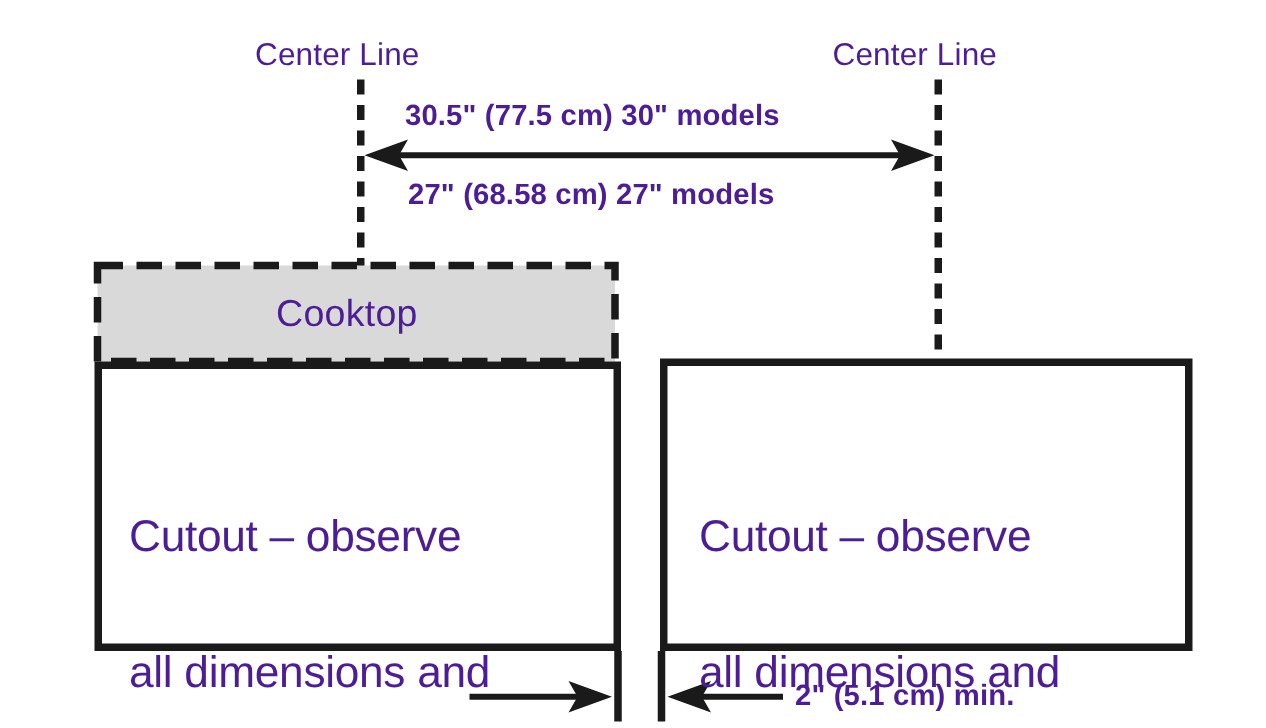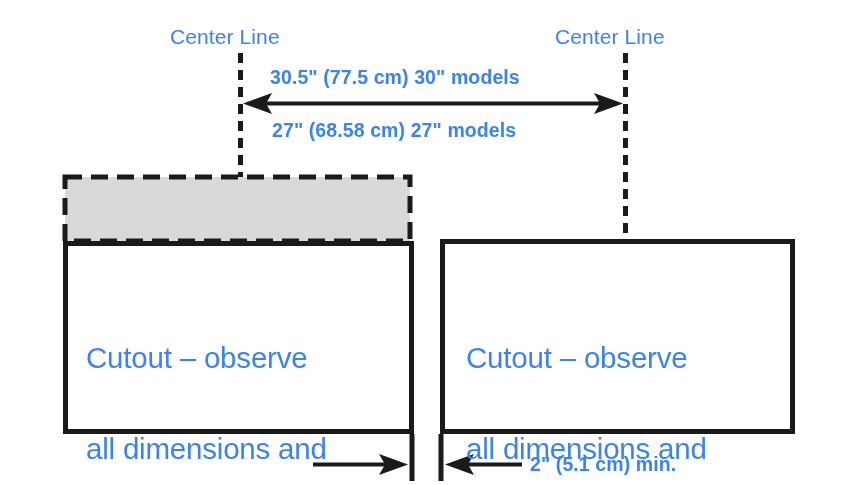--- a/index.html
+++ b/index.html
@@ -21,21 +21,21 @@
   #diagram-svg {
     position: absolute;
     left: 0;
     top: 0;
     width: 844px;
     height: 485px;
   }
   .lbl {
     position: absolute;
     white-space: pre;
-    color: #3b82f6;
+    color: #4c1d95;
     line-height: 1;
   }
   .center-line-label {
     font-size: 21px;
     font-weight: 400;
     letter-spacing: 0.1px;
   }
   .dim-label {
     font-size: 19.5px;
     font-weight: 700;
@@ -85,20 +85,21 @@
   </svg>
 
   <div class="lbl center-line-label" style="left:170px; top:26px;">Center Line</div>
 
   <div class="lbl center-line-label" style="left:555px; top:26px;">Center Line</div>
 
   <div class="lbl dim-label" style="left:270px; top:68px;">30.5" (77.5 cm) 30" models</div>
 
   <div class="lbl dim-label" style="left:272px; top:121px;">27" (68.58 cm) 27" models</div>
 
+  <div class="lbl cooktop-label" style="left:184px; top:197px;">Cooktop</div>
 
   <div class="lbl cutout-label" style="left:86px; top:282px;">
     <div>Cutout – observe</div>
     <div>all dimensions and</div>
     
   </div>
 
   <div class="lbl cutout-label" style="left:466px; top:282px;">
     <div>Cutout – observe</div>
     <div>all dimensions and</div>

